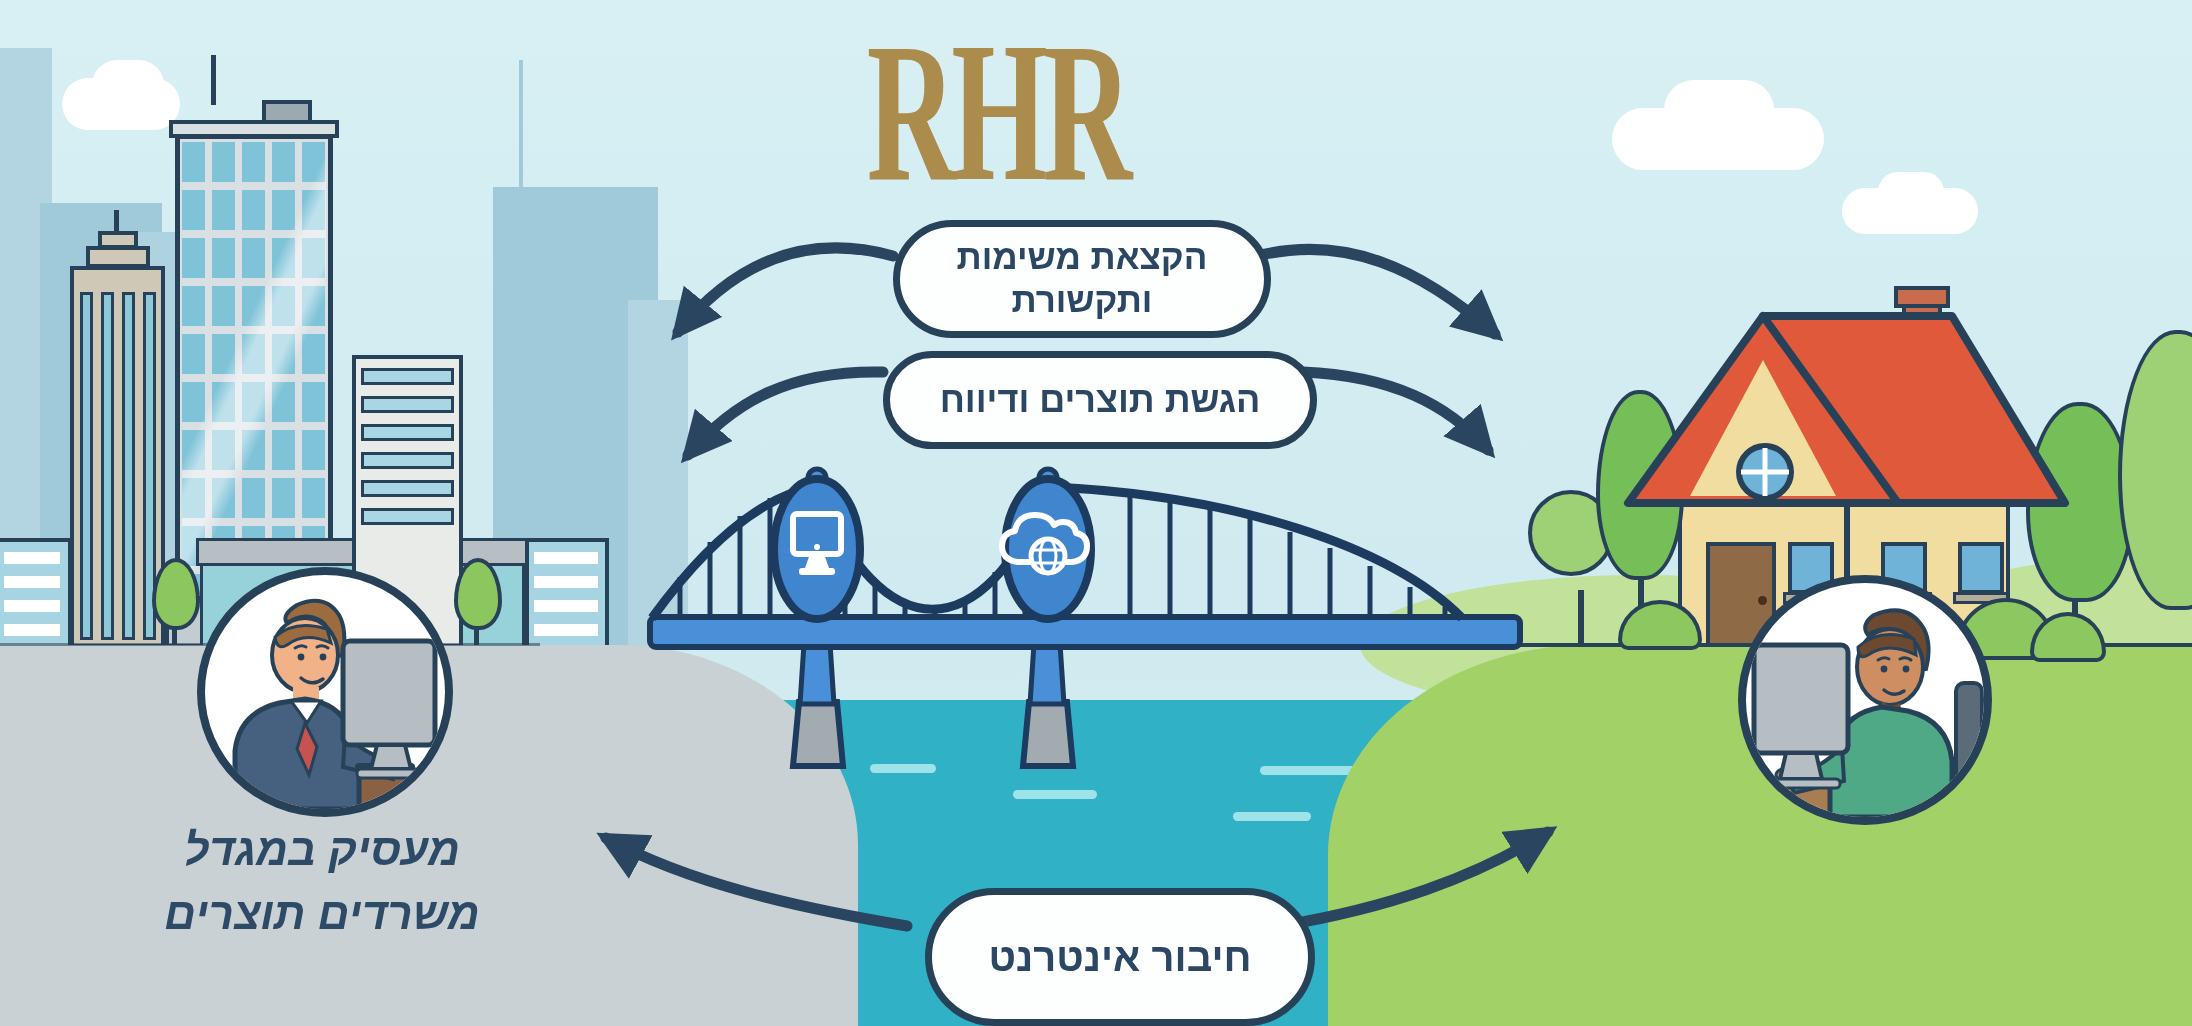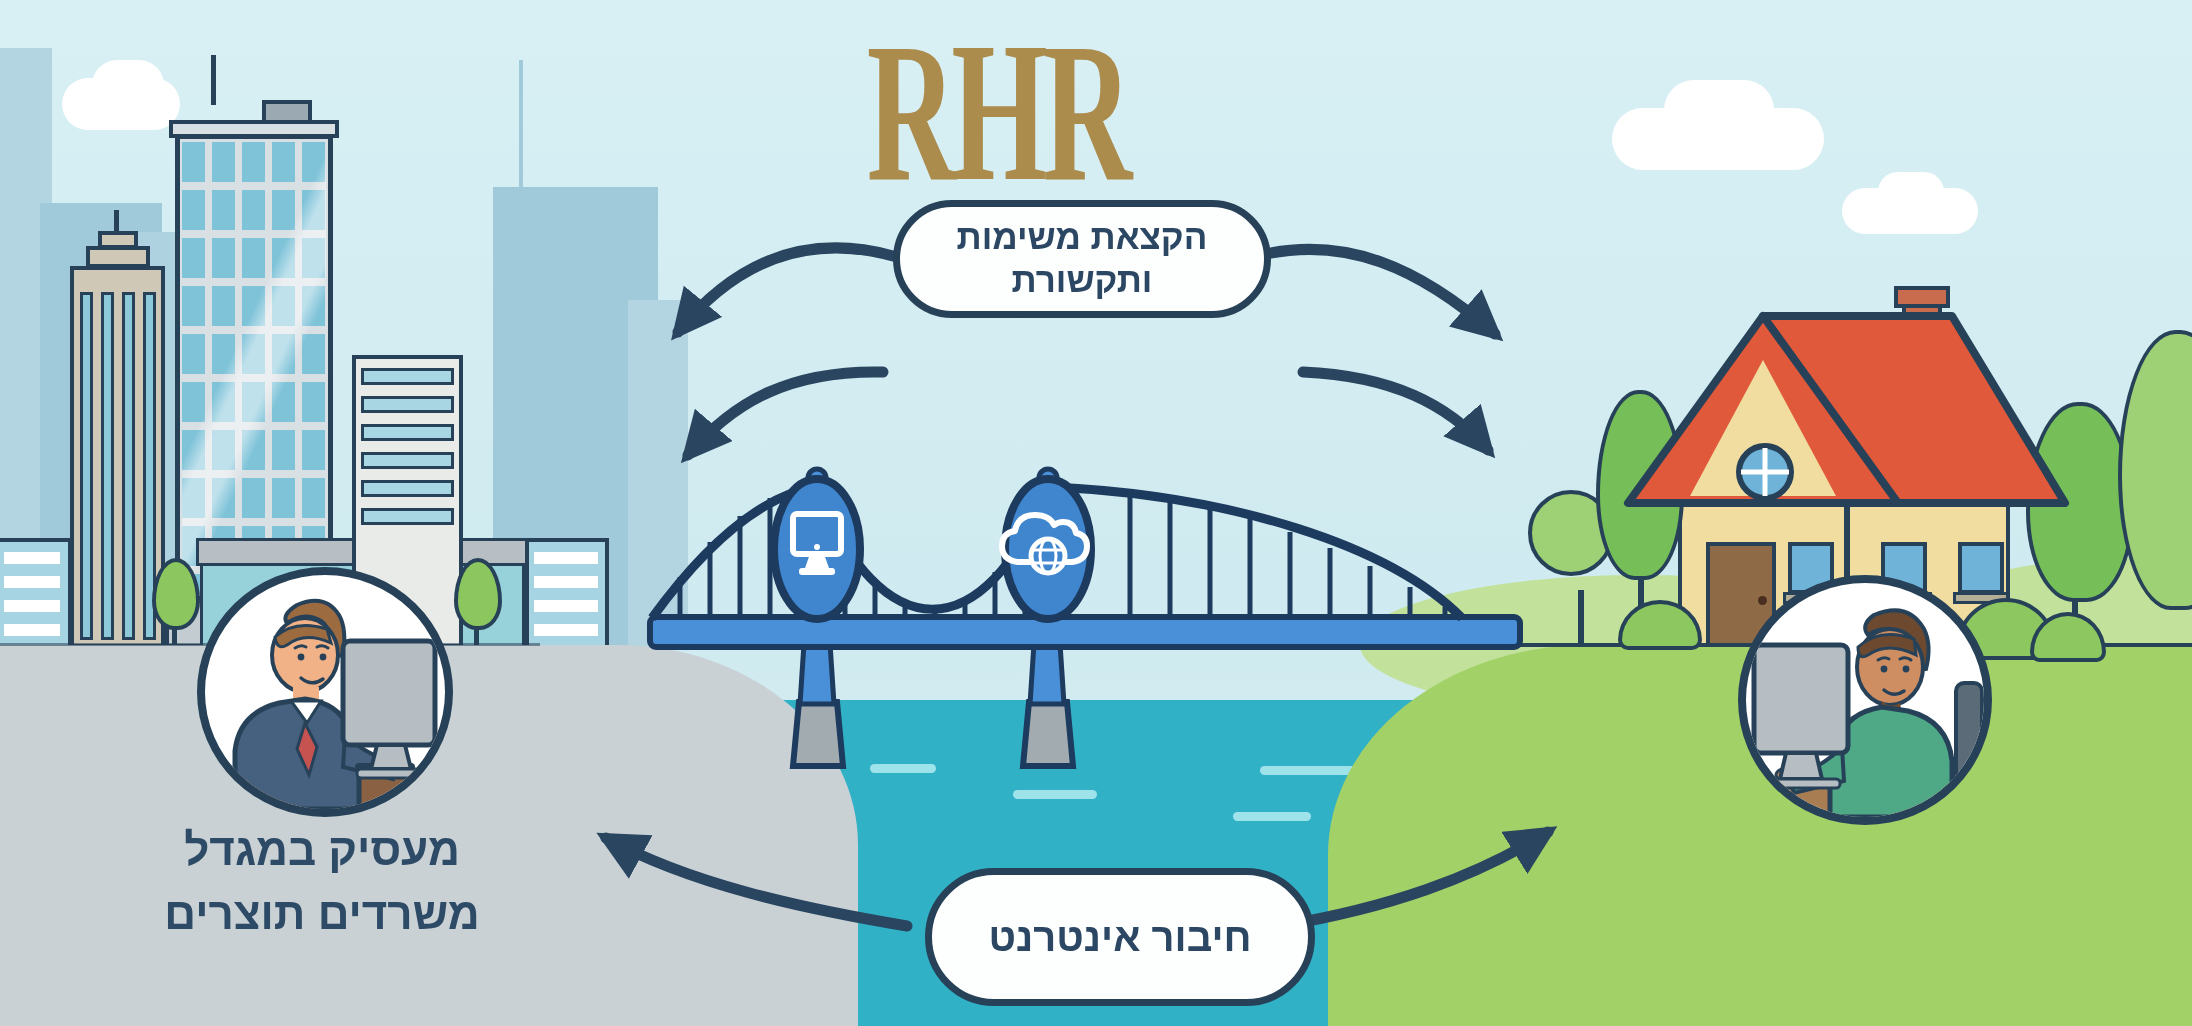--- a/index.html
+++ b/index.html
@@ -3,25 +3,25 @@
 <meta charset="utf-8">
 <style>
   html,body{margin:0;padding:0;background:#9fb4ba;}
   .scene{position:relative;width:2192px;height:1026px;overflow:hidden;
          background:linear-gradient(180deg,#d8f0f4 0%,#cfeaf0 60%,#d9f0f2 100%);
          font-family:"Liberation Sans",sans-serif;}
   .abs{position:absolute;}
   .outl{border:4px solid #274258;box-sizing:border-box;}
   .cloud{background:#fff;border-radius:999px;}
   .pill{position:absolute;background:#fdfefe;border:7px solid #274258;border-radius:70px;
-        display:flex;flex-direction:column;align-items:center;justify-content:center;
-        color:#2c4763;font-weight:bold;text-align:center;z-index:40;}
+        display:flex;flex-direction:column;justify-content:center;
+        color:#2c4763;font-weight:bold;text-align:center;z-index:40;margin-top:20px;}
   .pill span{display:block;line-height:1.22;}
   .sideLabel{position:absolute;color:#2d4a66;font-weight:bold;text-align:center;z-index:30;}
-  .sideLabel span{display:block;line-height:1.45;}
+  .sideLabel span{display:block;line-height:1.45;font-style:italic;}
   .logo{position:absolute;z-index:45;color:#ab8c4d;font-family:"Liberation Serif",serif;
         font-weight:bold;font-size:200px;line-height:1;letter-spacing:-0.04em;
         transform:translateX(-50%) scaleX(0.62);transform-origin:center top;}
   .avatarCircle{position:absolute;border-radius:50%;background:#fff;z-index:25;overflow:hidden;
         border:8px solid #274258;box-sizing:border-box;}
   svg{display:block;}
 </style>
 </head>
 <body>
 
@@ -255,20 +255,23 @@
       <path d="M1303,372 C1392,376 1448,404 1488,450" marker-end="url(#ah)"></path>
       <path d="M907,926 C800,908 690,884 606,838" marker-end="url(#ah)"></path>
       <path d="M1280,926 C1388,908 1474,878 1548,832" marker-end="url(#ah)"></path>
     </g>
   </svg>
 
   <div class="pill" dir="rtl" style="left:893px;top:200px;width:364px;height:104px;font-size:35px;">
     <span>הקצאת משימות</span>
     <span>ותקשורת</span>
   </div>
+  <div class="pill" dir="rtl" style="left:883px;top:331px;width:420px;height:84px;font-size:36px;">
+    <span>הגשת תוצרים ודיווח</span>
+  </div>
   <div class="pill" dir="rtl" style="left:925px;top:868px;width:376px;height:124px;font-size:40px;">
     <span>חיבור אינטרנט</span>
   </div>
 
   <div class="logo" style="left:997px;top:12px;">
     <span>RHR</span>
   </div>
 
 </div>
 

